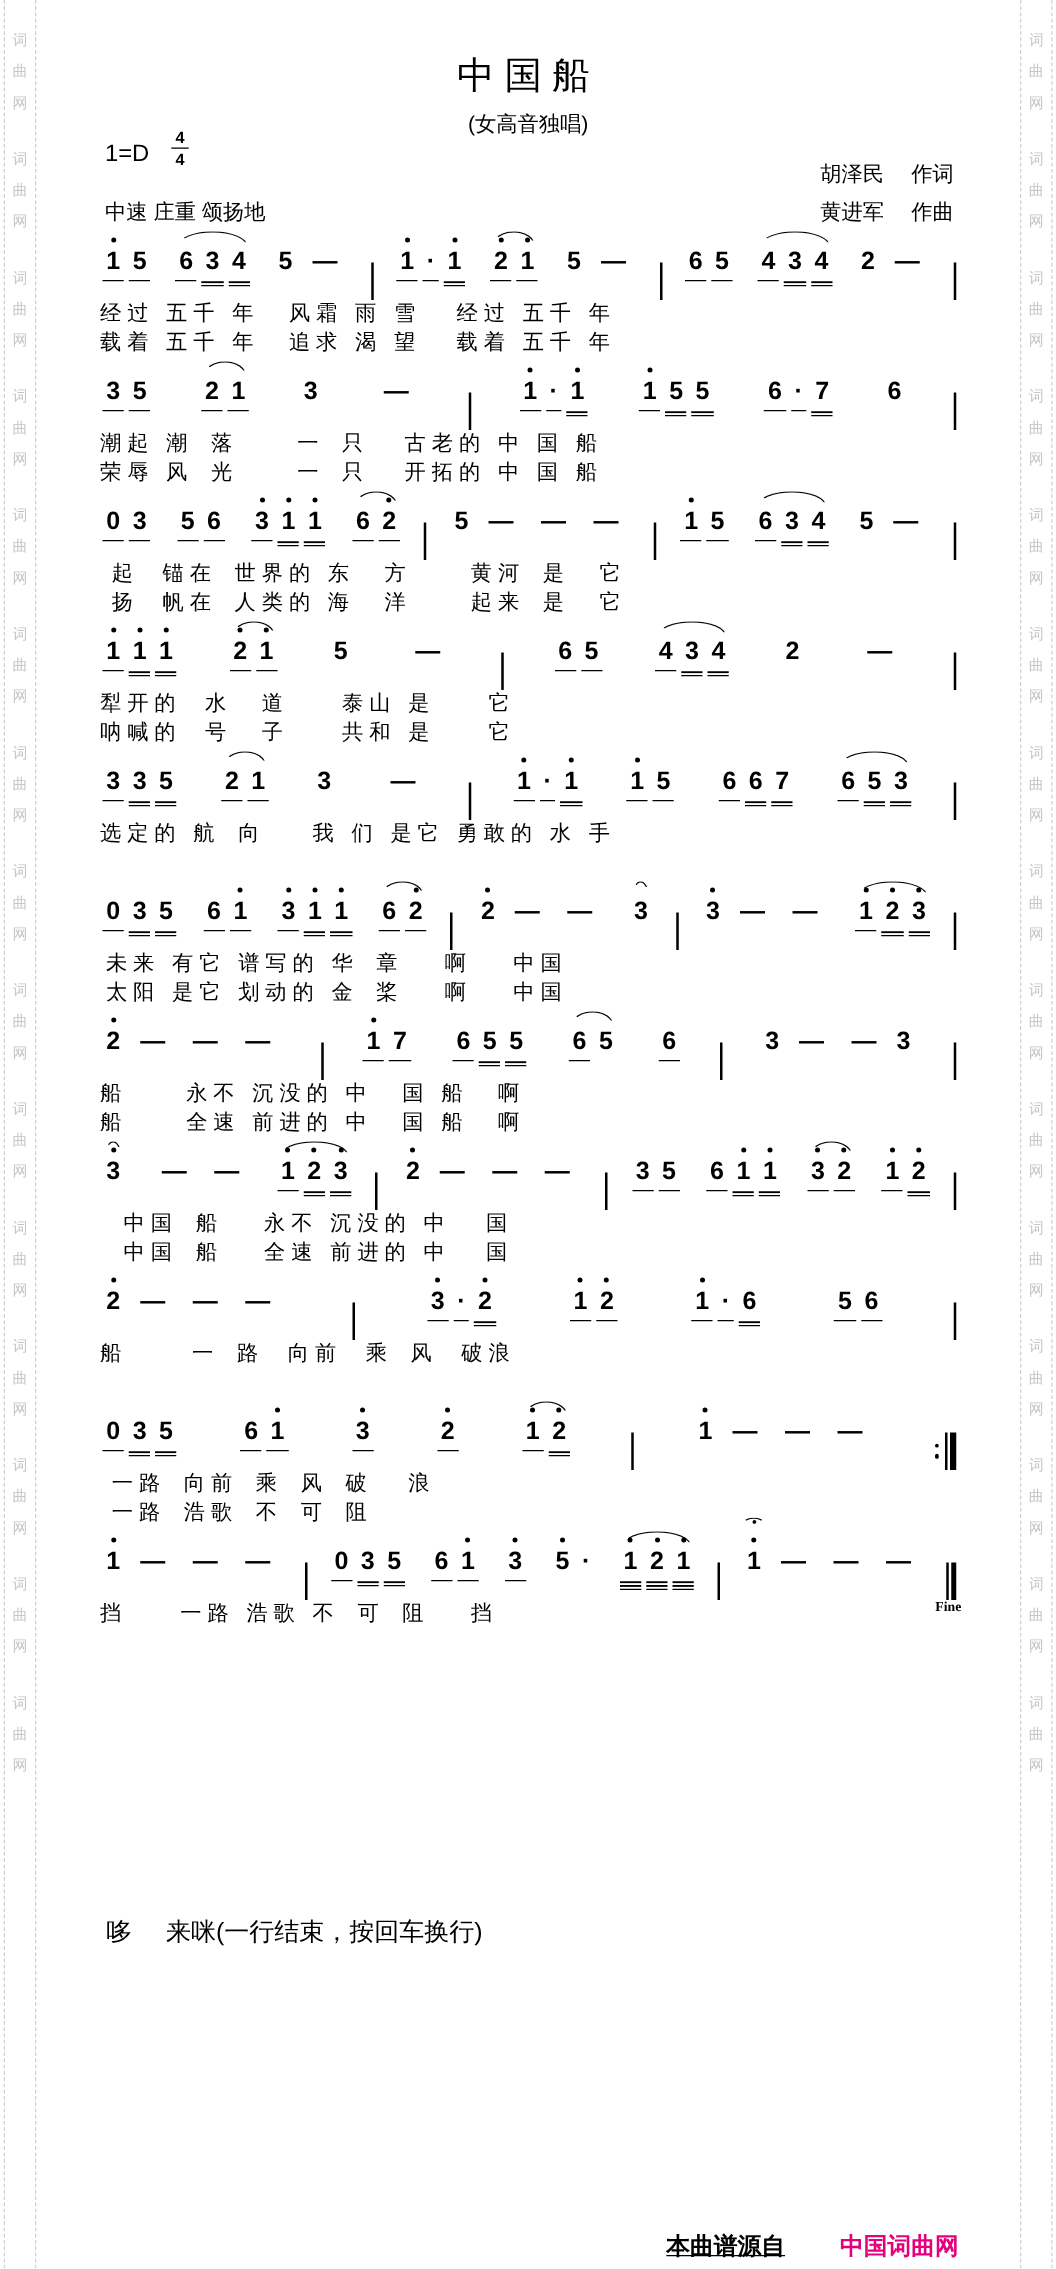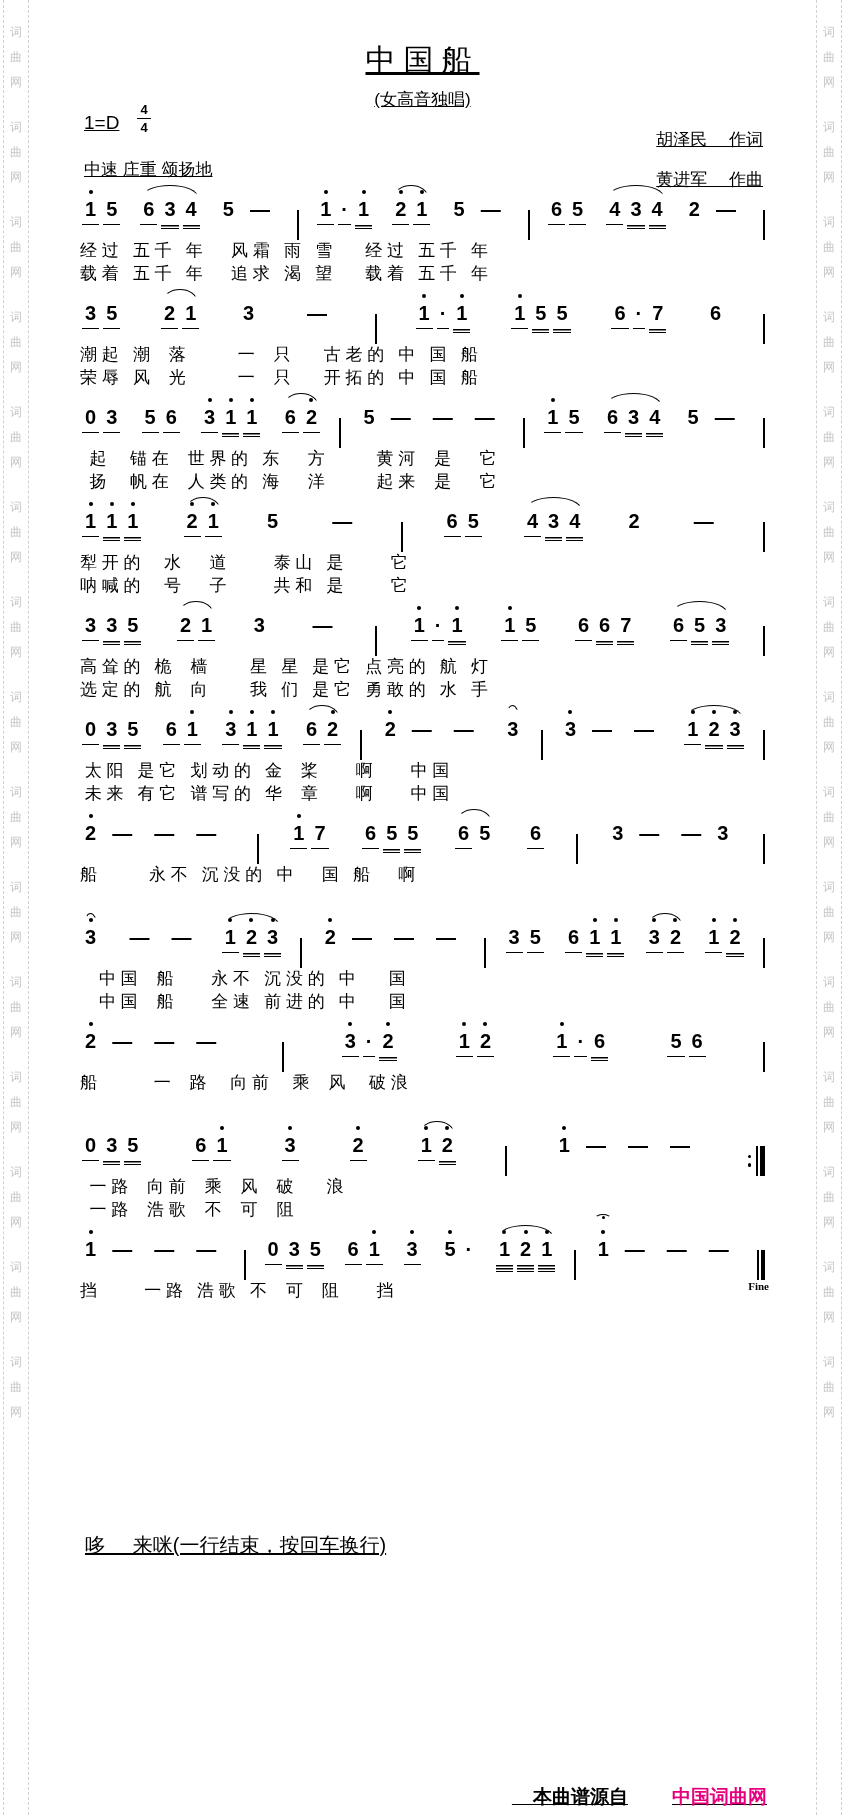--- a/index.html
+++ b/index.html
@@ -4,30 +4,30 @@
 <style>
   html,body{margin:0;padding:0;background:#fff;}
   .page{position:relative;width:845px;height:1815px;background:#fff;overflow:hidden;
         font-family:"Liberation Sans",sans-serif;color:#000;}
   
   .wm{position:absolute;top:0;bottom:0;width:24px;text-align:center;font-size:12px;}
   .wm.left{left:3px;border-left:1px dashed #d0d0d0;border-right:1px dashed #d0d0d0;}
   .wm.right{right:3px;border-left:1px dashed #d0d0d0;border-right:1px dashed #d0d0d0;}
   .wm .g{margin:20px 0;line-height:25px;}
   
-  .abs{position:absolute;text-decoration:underline;}
+  .abs{position:absolute;}
   .title{top:40px;left:0;right:0;text-align:center;font-size:30px;letter-spacing:8px;}
   .subtitle{top:88px;left:0;right:0;text-align:center;font-size:17px;}
   .keyrow{left:84px;top:103px;font-size:19px;}
   .ts{display:inline-block;text-align:center;font-size:13px;font-weight:bold;line-height:1;
       vertical-align:-3px;margin-left:18px;}
   .ts .num{display:block;border-bottom:1px solid #000;padding:0 3px 2px;}
   .ts .den{display:block;padding-top:2px;}
   .credit1{right:82px;top:128px;font-size:17px;}
-  .credit2{right:82px;top:168px;font-size:17px;text-align:center;}
+  .credit2{right:82px;top:158px;font-size:17px;text-align:center;}
   .tempo{left:84px;top:158px;font-size:17px;}
   
   .score{position:absolute;left:80px;right:80px;top:183px;}
   .system{height:104px;}
   .noteline{display:flex;align-items:baseline;justify-content:space-between;
             height:56px;padding-top:15px;box-sizing:border-box;flex-wrap:nowrap;
             font-weight:bold;font-size:20px;}
   .grp{position:relative;display:inline-flex;align-items:baseline;}
   .note{position:relative;display:inline-block;padding:0 3px;margin:0 2px;}
   .note.dash{margin:0 8px;}
@@ -353,21 +353,20 @@
           <span class="grp">
             <span class="slur"></span>
             <span class="note u1">6</span>
             <span class="note u2">5</span>
             <span class="note u2">3</span>
           </span>
           <span class="barwrap">
             <span class="bthin"></span>
           </span>
         </div>
-        <div class="lyr">高 耸 的   桅    樯         星   星   是 它   点 亮 的   航   灯</div>
         <div class="lyr">选 定 的   航    向         我   们   是 它   勇 敢 的   水   手</div>
       </div>
       <div class="system">
         <div class="noteline">
           <span class="grp">
             <span class="note u1">0</span>
             <span class="note u2">3</span>
             <span class="note u2">5</span>
           </span>
           <span class="grp">
@@ -407,22 +406,22 @@
           <span class="grp">
             <span class="slur"></span>
             <span class="note u1">1<span class="od"></span></span>
             <span class="note u2">2<span class="od"></span></span>
             <span class="note u2">3<span class="od"></span></span>
           </span>
           <span class="barwrap">
             <span class="bthin"></span>
           </span>
         </div>
+        <div class="lyr"> 未 来   有 它   谱 写 的   华    章        啊        中 国</div>
         <div class="lyr"> 太 阳   是 它   划 动 的   金    桨        啊        中 国</div>
-        <div class="lyr"> 未 来   有 它   谱 写 的   华    章        啊        中 国</div>
       </div>
       <div class="system">
         <div class="noteline">
           <span class="grp">
             <span class="note">2<span class="od"></span></span>
             <span class="note dash">—</span>
             <span class="note dash">—</span>
             <span class="note dash">—</span>
           </span>
           <span class="barwrap">
@@ -452,20 +451,21 @@
             <span class="note">3</span>
             <span class="note dash">—</span>
             <span class="note dash">—</span>
             <span class="note">3</span>
           </span>
           <span class="barwrap">
             <span class="bthin"></span>
           </span>
         </div>
         <div class="lyr">船           永 不   沉 没 的   中      国   船      啊</div>
+        <div class="lyr">船           全 速   前 进 的   中      国   船      啊</div>
       </div>
       <div class="system">
         <div class="noteline">
           <span class="grp">
             <span class="slur"></span>
             <span class="note">3<span class="od"></span></span>
           </span>
           <span class="grp">
             <span class="note dash">—</span>
             <span class="note dash">—</span>

